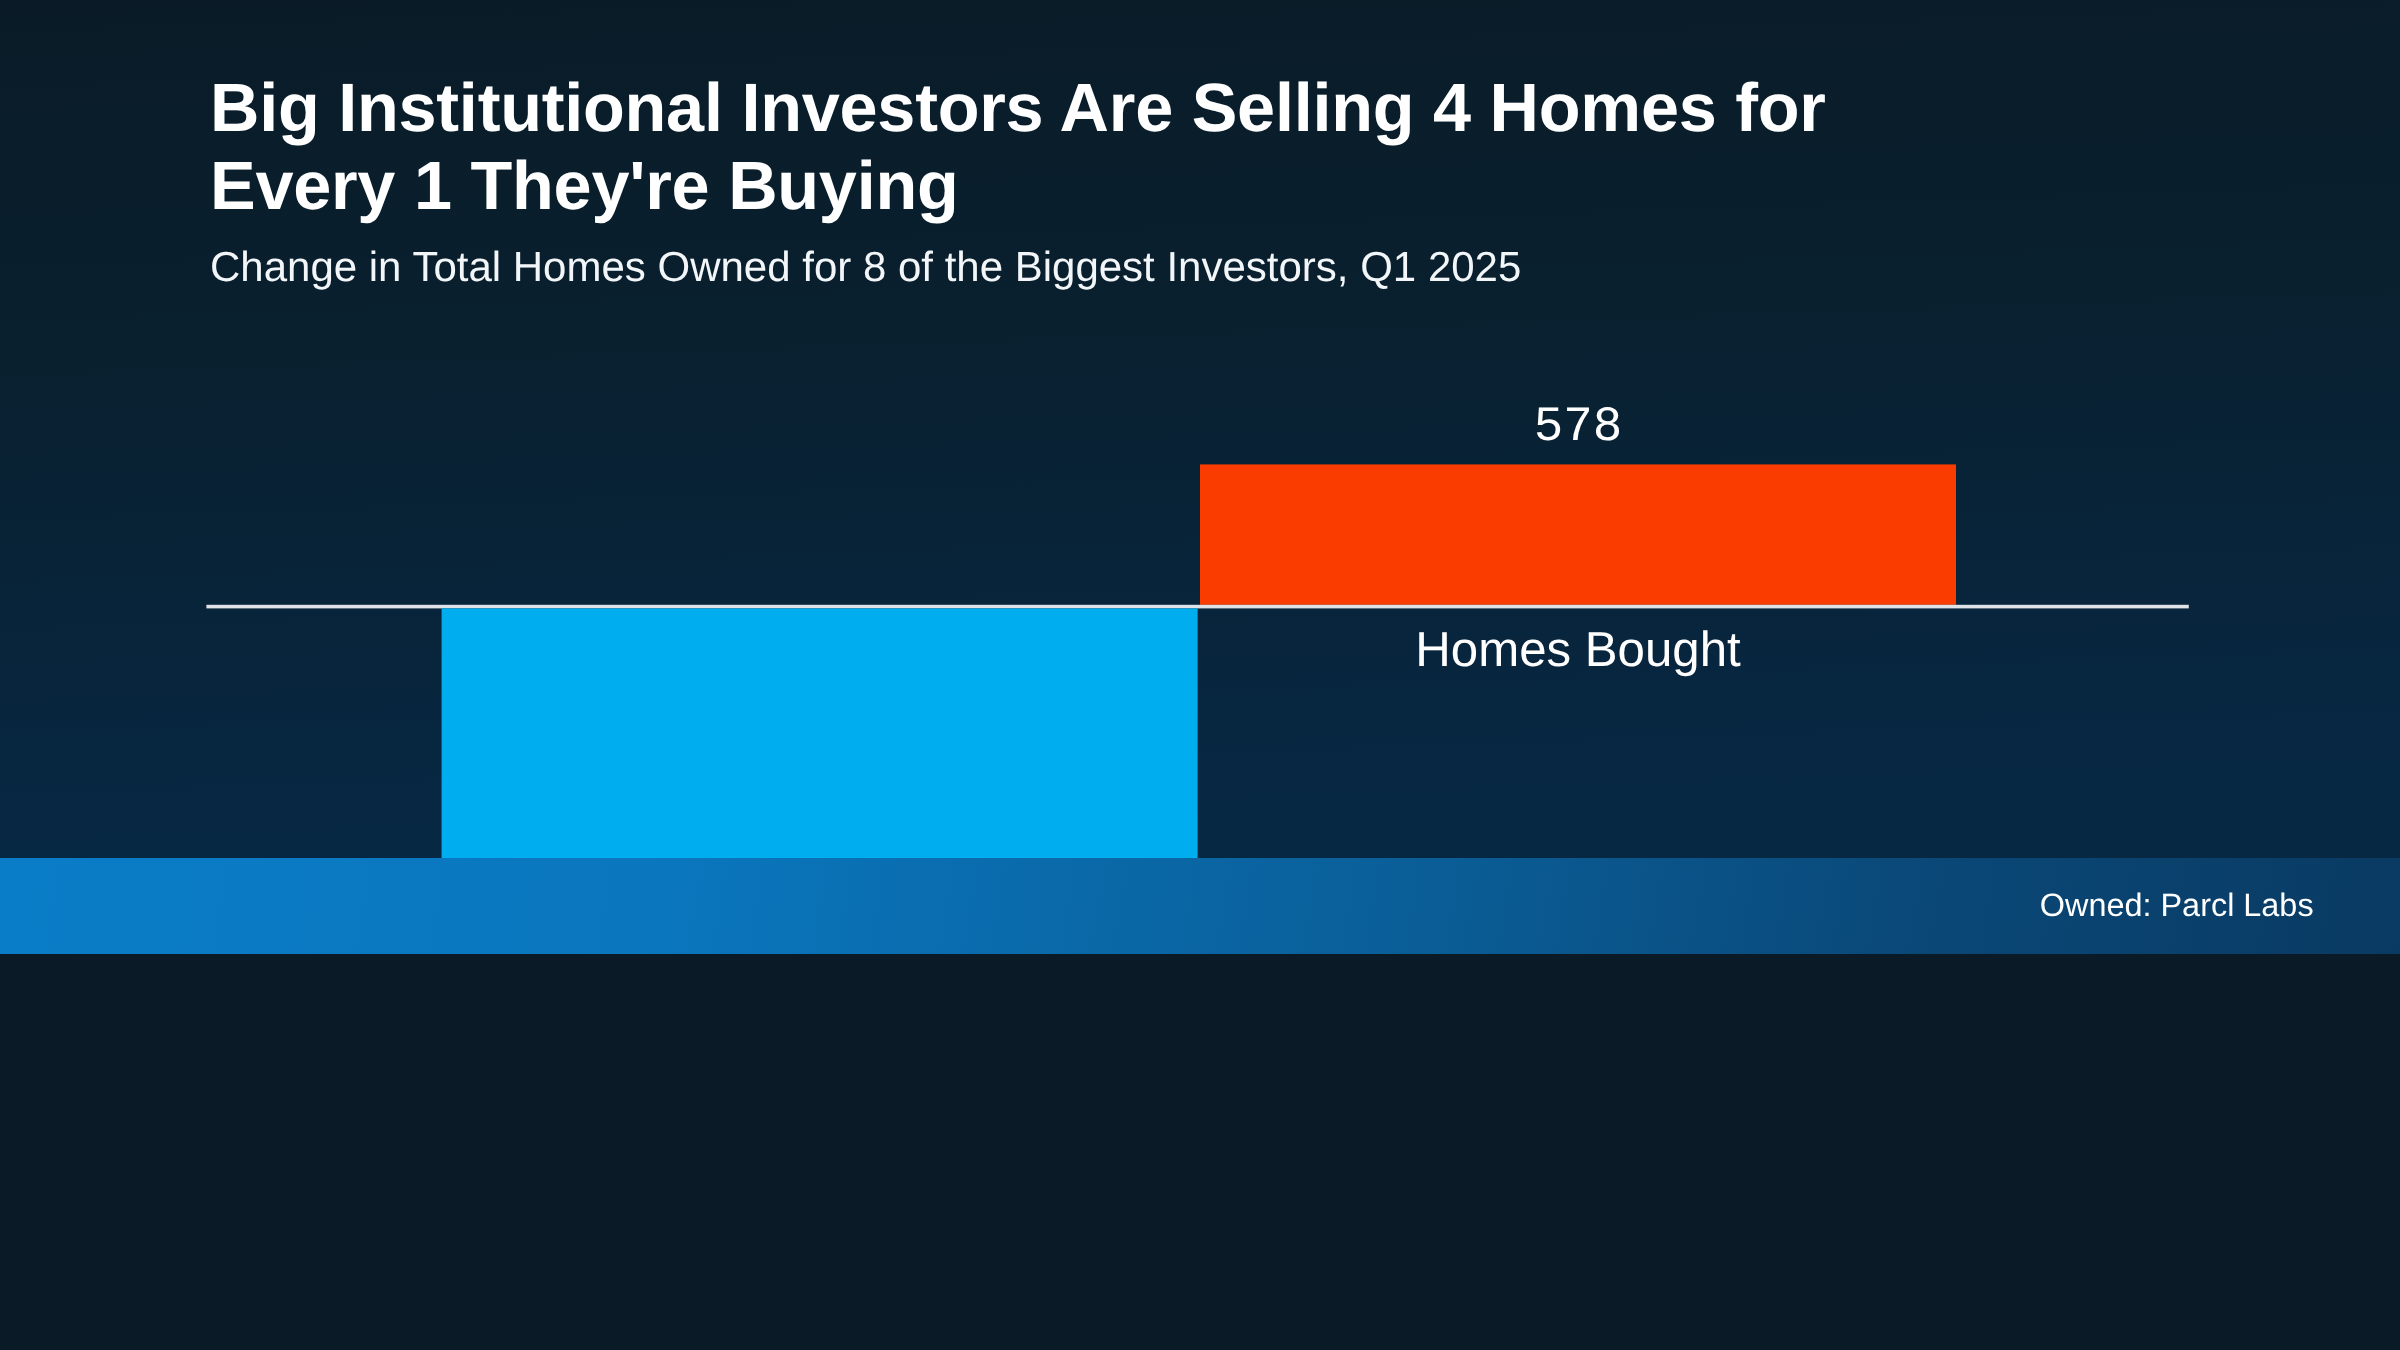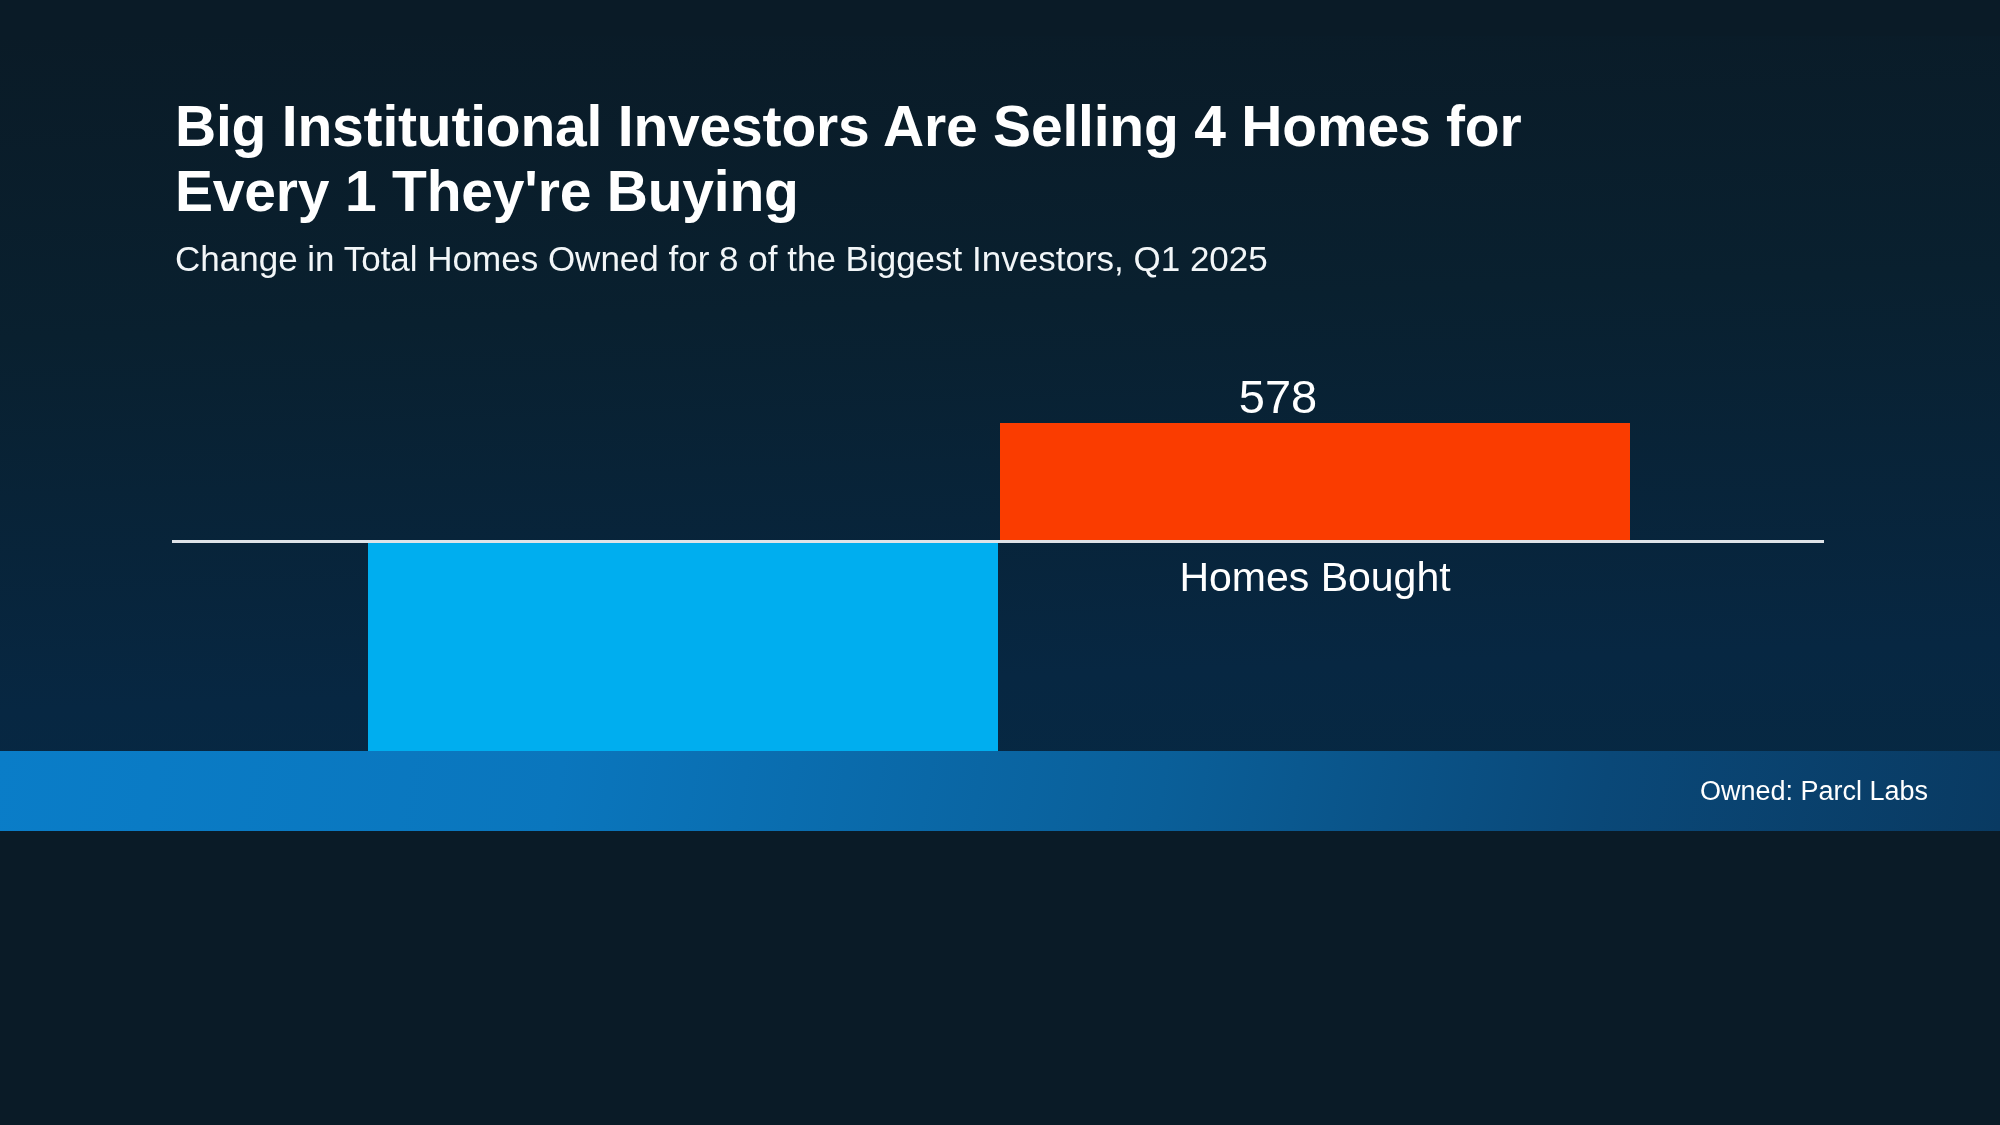--- a/index.html
+++ b/index.html
@@ -12,21 +12,20 @@
     background: #0a1b27;
   }
 
   .slide {
     position: relative;
     width: 2000px;
     height: 795px;
     background: linear-gradient(178deg, #0a1b27 0%, #09202f 35%, #072742 78%, #062943 100%);
     font-family: "Liberation Sans", sans-serif;
     overflow: hidden;
-    margin-top: 36px;
   }
 
   
   .header {
     position: absolute;
     left: 175px;
     top: 58px;
     width: 1620px;
   }
 
@@ -96,24 +95,25 @@
     color: #ffffff;
     font-family: "Liberation Sans", sans-serif;
     font-weight: 400;
     font-size: 40px;
     line-height: 1;
     white-space: nowrap;
     text-align: center;
   }
 
   .lbl-value-bought {
-    left: 963px;
+    left: 1000px;
     width: 630px;
     top: 337px;
-    font-size: 47px;
+    font-size: 41px;
+    font-family: Liberation Mono, monospace;
   }
 
   .lbl-cat-sold {
     left: 368px;
     width: 630px;
     top: 447px;
     font-size: 41px;
   }
 
   .lbl-cat-bought {

